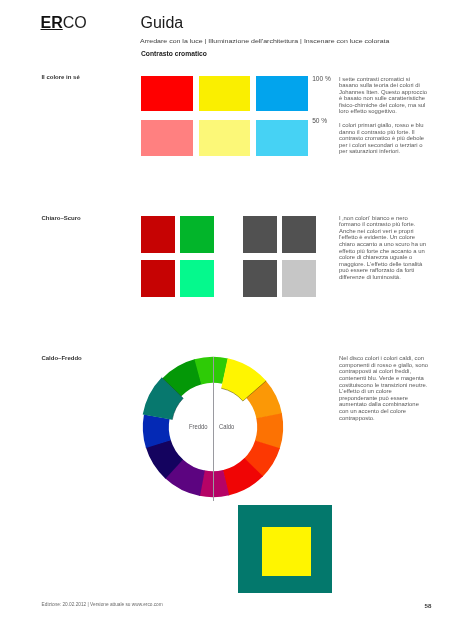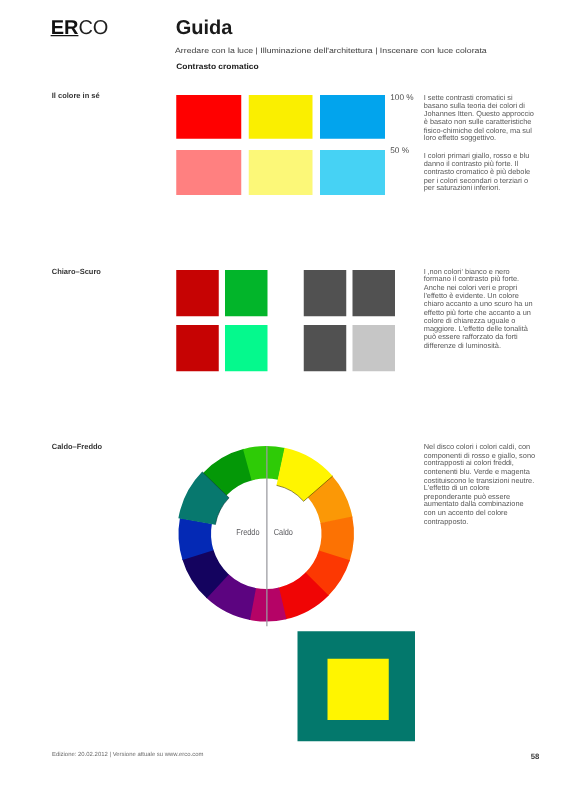--- a/index.html
+++ b/index.html
@@ -1,21 +1,21 @@
 <!DOCTYPE html>
 <html><head>
 <meta charset="utf-8">
 <style>
   html,body{margin:0;padding:0;}
   body{width:453px;height:640px;background:#fff;font-family:"Liberation Sans",sans-serif;-webkit-font-smoothing:antialiased;}
   .page{position:relative;width:453px;height:640px;overflow:hidden;}
   .logo{position:absolute;left:40.5px;top:15px;font-size:16px;letter-spacing:0px;line-height:16px;}
   .logo .er{color:#111;font-weight:700;text-decoration:underline;}
   .logo .co{color:#1f1f1f;font-weight:400;text-align:center;}
-  .title{position:absolute;left:140.5px;top:14px;font-size:16px;color:#1a1a1a;font-weight:bold;}
+  .title{position:absolute;left:140.5px;top:14px;font-size:16px;color:#1a1a1a;}
   .breadcrumb{position:absolute;left:140px;top:38.2px;font-size:6.0px;color:#3d3d3d;white-space:nowrap;transform:scaleX(1.165);transform-origin:left top;}
   .subtitle{position:absolute;left:140.5px;top:49.8px;font-size:6.3px;font-weight:700;color:#1a1a1a;white-space:nowrap;transform:scaleX(1.07);transform-origin:left top;}
   .seclabel{position:absolute;font-size:6px;font-weight:700;color:#333;}
   .body-text{position:absolute;font-size:5.9px;line-height:6.6px;color:#595959;width:90px;}
   .pct{position:absolute;font-size:6.6px;color:#4d4d4d;white-space:nowrap;}
   .sw{position:absolute;}
   .footer{position:absolute;left:41.6px;top:601.5px;font-size:4.75px;color:#6b6b6b;white-space:nowrap;}
   .pageno{position:absolute;left:424.6px;top:602.2px;font-size:6.2px;font-weight:700;color:#3a3a3a;white-space:nowrap;}
 </style>
 </head>

